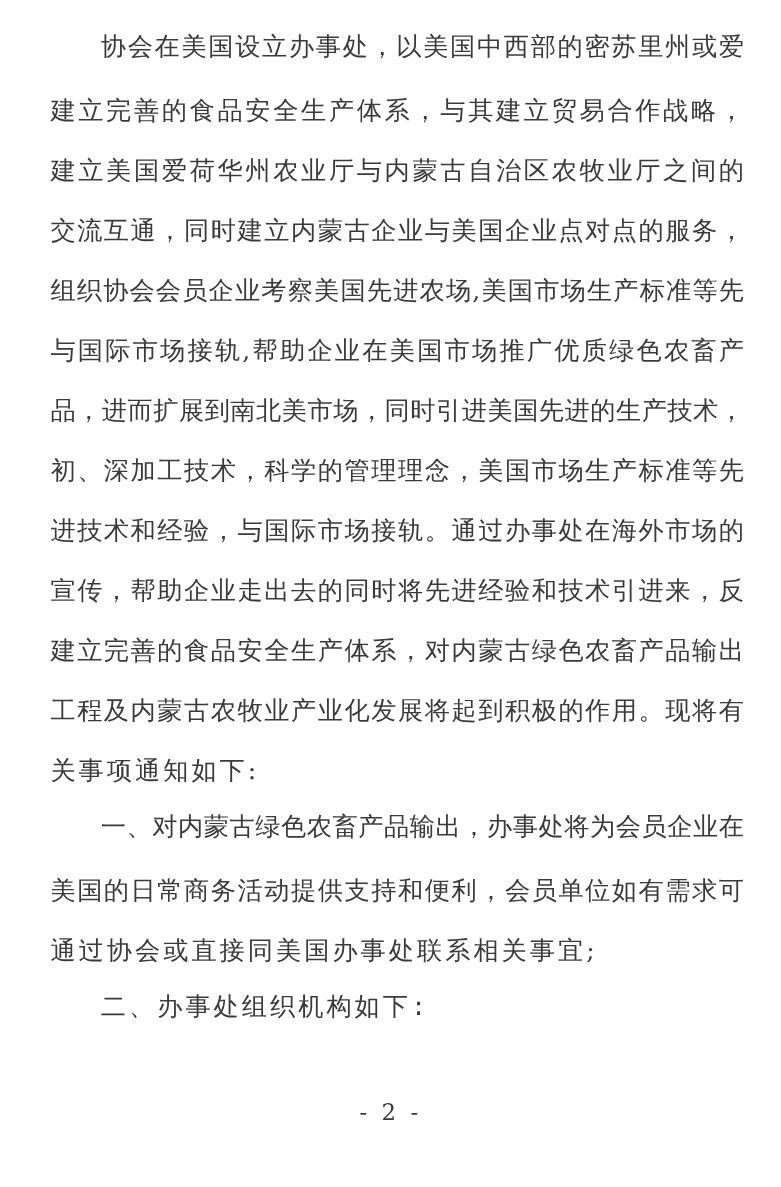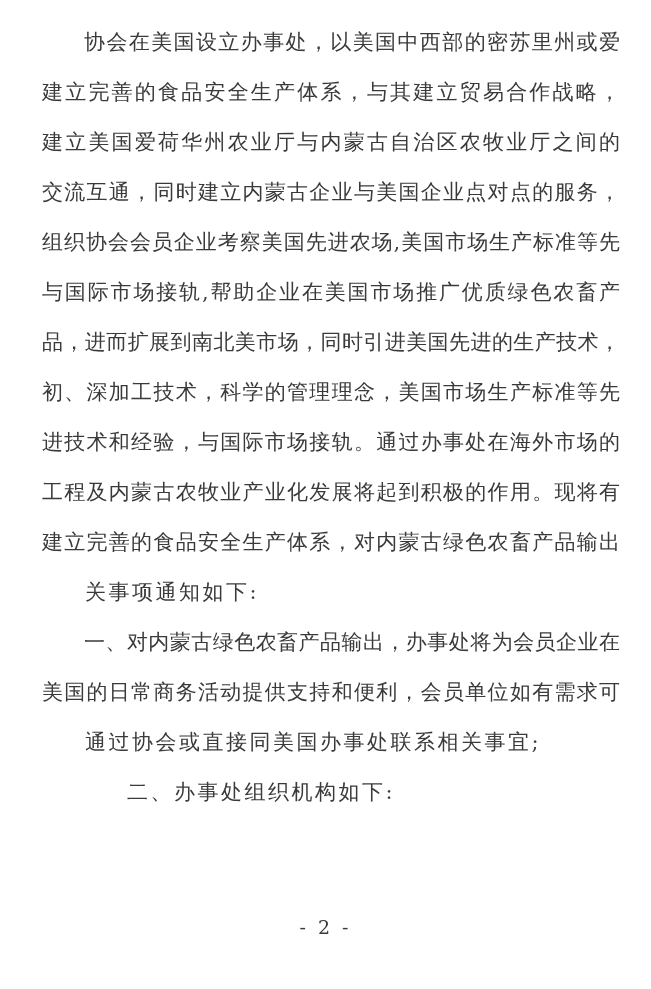--- a/index.html
+++ b/index.html
@@ -28,26 +28,26 @@
     font-size: 21px;
     font-weight: 300;
     white-space: nowrap;
     text-align: justify;
     text-align-last: justify;
     text-justify: inter-character;
     overflow: hidden;
   }
   .line.indent {
     padding-left: 42px;
+    font-family: Liberation Mono, monospace;
   }
   .line.no-stretch {
     text-align: center;
     text-align-last: left;
     letter-spacing: 2.5px;
-    margin-left: 43px;
   }
   .footer {
     position: absolute;
     top: 916px;
     left: 0;
     width: 100%;
     text-align: center;
     font-size: 19px;
     font-weight: 300;
     letter-spacing: 3px;
@@ -61,22 +61,23 @@
   <div class="text-block">
       <div class="line indent">协会在美国设立办事处，以美国中西部的密苏里州或爱</div>
       <div class="line">建立完善的食品安全生产体系，与其建立贸易合作战略，</div>
       <div class="line">建立美国爱荷华州农业厅与内蒙古自治区农牧业厅之间的</div>
       <div class="line">交流互通，同时建立内蒙古企业与美国企业点对点的服务，</div>
       <div class="line">组织协会会员企业考察美国先进农场,美国市场生产标准等先</div>
       <div class="line">与国际市场接轨,帮助企业在美国市场推广优质绿色农畜产</div>
       <div class="line">品，进而扩展到南北美市场，同时引进美国先进的生产技术，</div>
       <div class="line">初、深加工技术，科学的管理理念，美国市场生产标准等先</div>
       <div class="line">进技术和经验，与国际市场接轨。通过办事处在海外市场的</div>
+      <div class="line">宣传，帮助企业走出去的同时将先进经验和技术引进来，反</div>
+      <div class="line">建立完善的食品安全生产体系，对内蒙古绿色农畜产品输出</div>
       <div class="line">工程及内蒙古农牧业产业化发展将起到积极的作用。现将有</div>
-      <div class="line">建立完善的食品安全生产体系，对内蒙古绿色农畜产品输出</div>
       <div class="line no-stretch">关事项通知如下:</div>
       <div class="line indent">一、对内蒙古绿色农畜产品输出，办事处将为会员企业在</div>
       <div class="line">美国的日常商务活动提供支持和便利，会员单位如有需求可</div>
       <div class="line no-stretch">通过协会或直接同美国办事处联系相关事宜;</div>
       <div class="line indent no-stretch">二、办事处组织机构如下:</div>
     </div>
   <div class="footer">- 2 -</div>
 </div>
 
 </body></html>

